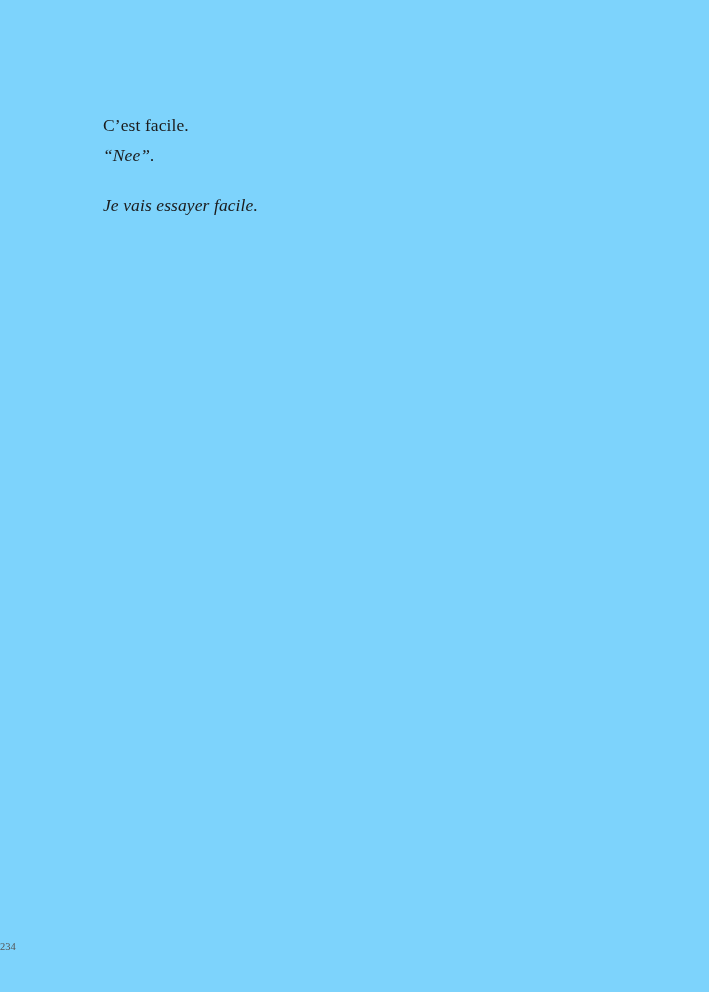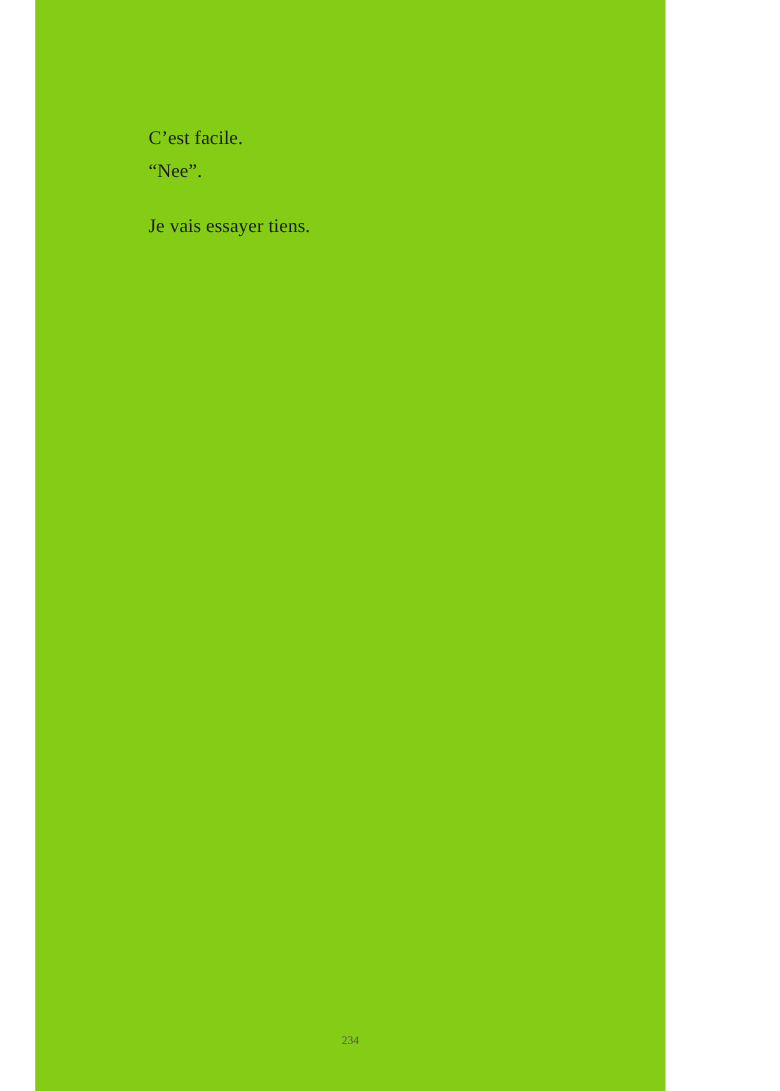--- a/index.html
+++ b/index.html
@@ -12,62 +12,62 @@
     height: 992px;
     position: relative;
     font-family: "Liberation Serif", serif;
     color: #1a1a1a;
     overflow: hidden;
   }
   .page {
     position: absolute;
     top: 0;
     left: 0;
-    width: 573px;
+    width: 709px;
     height: 992px;
-    background: #84cc16;
-    margin-left: 32px;
+    background: #7dd3fc;
   }
   .text-body {
     position: absolute;
     left: 103px;
     top: 110px;
     width: 500px;
   }
   .para {
     font-size: 17.5px;
     line-height: 1.72;
     margin: 0 0 0 0;
     letter-spacing: 0.1px;
     color: #1b1b1b;
     white-space: pre-wrap;
   }
   .para + .para {
     margin-top: 20px;
+    font-style: italic;
   }
   .para.tight + .para.tight {
     margin-top: 0;
   }
   .page-number {
     position: absolute;
     left: 0;
     right: 0;
     top: 941px;
-    text-align: center;
+    text-align: left;
     font-size: 10.5px;
     color: #555555;
     font-family: "Liberation Serif", serif;
   }
 </style>
 </head>
 <body>
 
 <div class="page">
 
   <div class="text-body">
     <p class="para tight">C’est facile.</p>
     <p class="para tight">“Nee”.</p>
-    <p class="para">Je vais essayer tiens.</p>
+    <p class="para">Je vais essayer facile.</p>
   </div>
 
   <div class="page-number">234</div>
 
 </div>
 
 </body></html>

